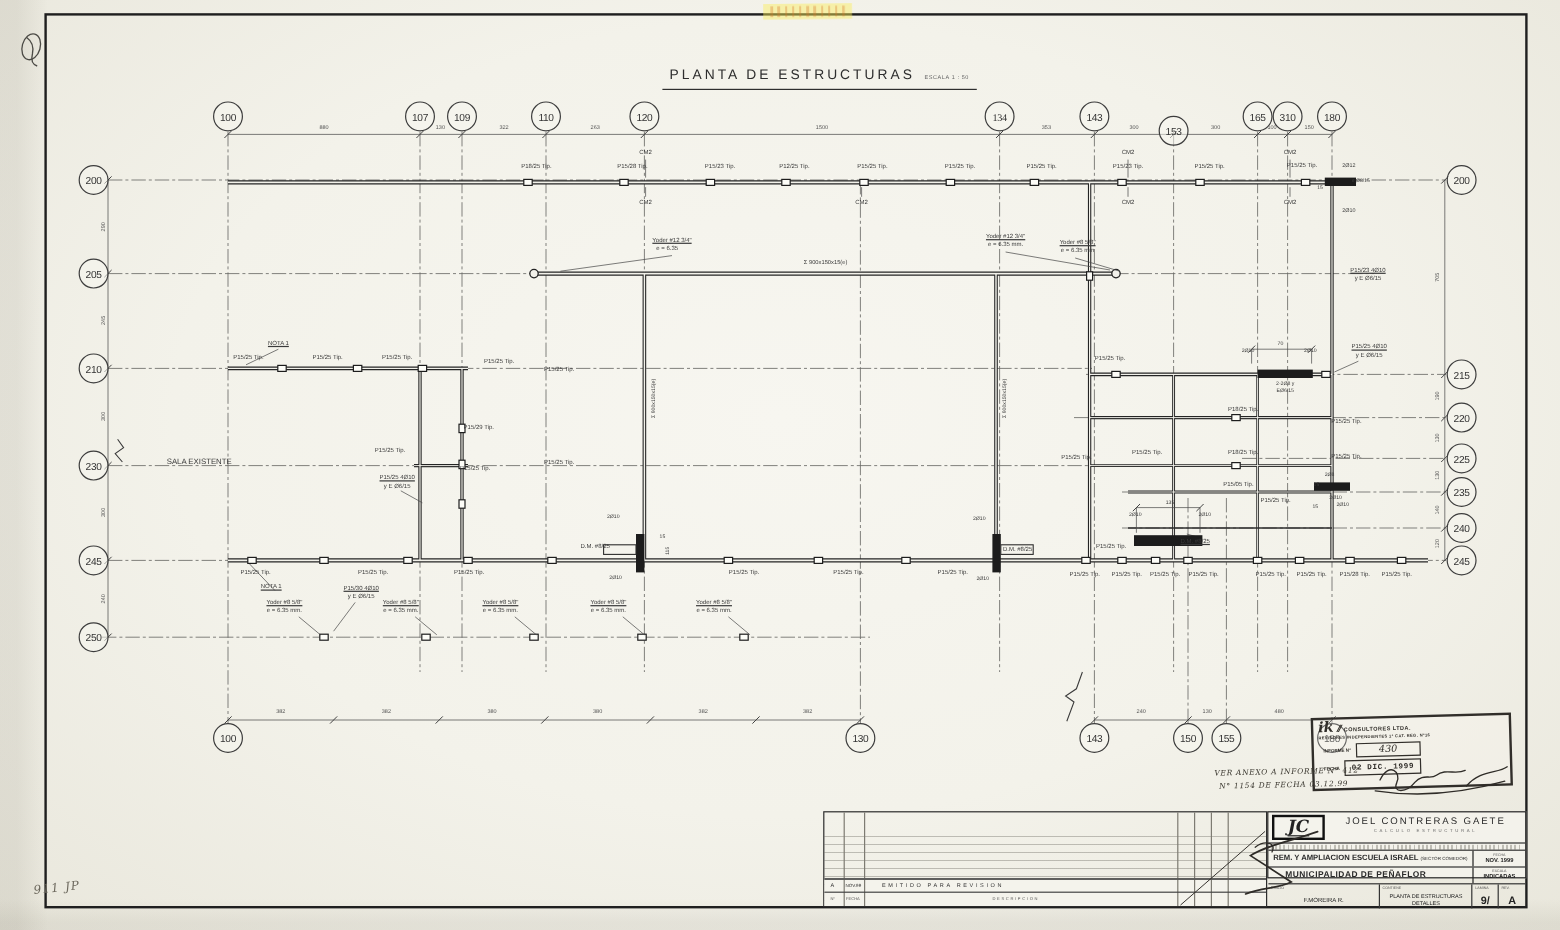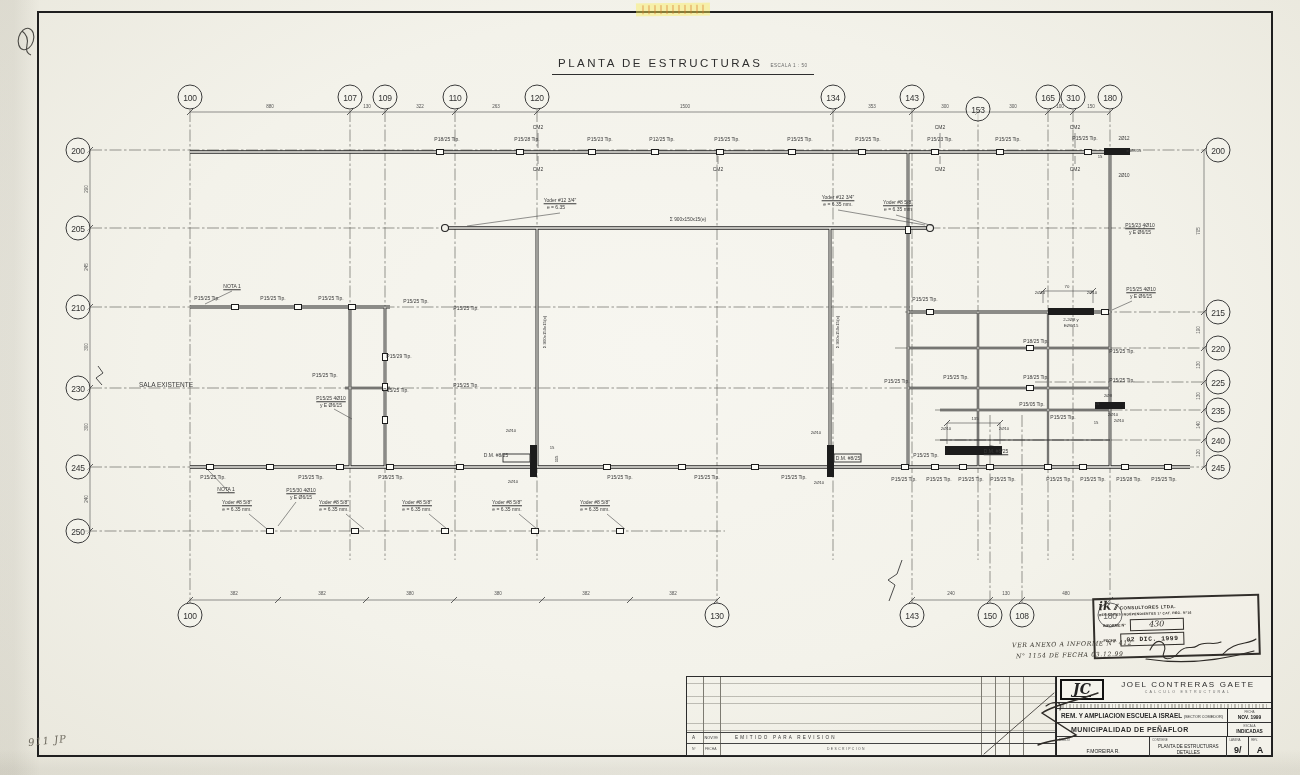--- a/index.html
+++ b/index.html
@@ -26,21 +26,21 @@
   #title .scale{font-size:4.6px;color:#666;margin-left:8px;letter-spacing:.5px;}
   
   #revtable{position:absolute;left:686px;top:676px;width:370px;height:80px;border:1.4px solid #2c2c2c;box-sizing:border-box;
     background:repeating-linear-gradient(180deg, rgba(0,0,0,0) 0 6px, rgba(90,88,80,.35) 6px 6.7px);}
   #revtable .mask{position:absolute;left:0;top:55px;right:0;bottom:0;background:#f4f3ec;border-top:1px solid #444;}
   #revtable .v{position:absolute;top:0;bottom:0;width:1px;background:#7d7b72;}
   #revtable .h{position:absolute;left:0;right:0;height:1px;background:#444;}
   #revtable .cell{position:absolute;font-size:4.6px;color:#333;white-space:nowrap;}
   #revtable .tiny{font-size:3.4px;color:#555;}
   
-  #tblock{position:absolute;left:1056px;top:676px;width:216px;height:80px;border:1.6px solid #222;box-sizing:border-box;background:rgba(246,245,239,.7);}
+  #tblock{position:absolute;left:1056px;top:676px;width:216px;height:56px;border:1.6px solid #222;box-sizing:border-box;background:rgba(246,245,239,.7);}
   #tblock *{box-sizing:border-box;}
   .tb-row1{position:absolute;left:0;top:0;width:100%;height:26px;border-bottom:1px solid #333;}
   .jcbox{position:absolute;left:3px;top:2px;width:44px;height:21px;border:2.4px solid #111;display:flex;align-items:center;justify-content:center;}
   .jcbox span{font-family:"DejaVu Serif", serif;font-style:italic;font-size:14px;font-weight:bold;color:#222;border-bottom:1.5px solid #222;line-height:1;}
   .firm{position:absolute;left:50px;top:3px;right:2px;text-align:center;}
   .firm .n{font-size:8px;letter-spacing:1.6px;color:#2b2b2b;}
   .firm .s{font-size:3.6px;letter-spacing:2.2px;color:#6b6b6b;margin-top:1px;}
   .microtext{position:absolute;left:2px;top:26.5px;right:2px;height:4px;
     background:repeating-linear-gradient(90deg,#8a887e 0 1.5px, rgba(0,0,0,0) 1.5px 3.5px);opacity:.5;}
   .tb-row2{position:absolute;left:0;top:31px;width:100%;height:14px;border-top:1px solid #333;}
@@ -275,31 +275,31 @@
   <div id="title">
     <span class="main">PLANTA DE ESTRUCTURAS</span><span class="scale">ESCALA 1 : 50</span>
   </div>
 
   <div id="labels">
       <span class="bubble" style="left: 190px; top: 97px;">100</span>
       <span class="bubble" style="left: 350px; top: 97px;">107</span>
       <span class="bubble" style="left: 385px; top: 97px; text-align: right;">109</span>
       <span class="bubble" style="left: 455px; top: 97px;">110</span>
       <span class="bubble" style="left: 537px; top: 97px;">120</span>
-      <span class="bubble" style="left: 833px; top: 97px;">134</span>
+      <span class="bubble" style="left: 833px; top: 97px; font-family: Liberation Serif, serif;">134</span>
       <span class="bubble" style="left: 912px; top: 97px;">143</span>
       <span class="bubble" style="left: 978px; top: 97px; margin-top: 12px;">153</span>
       <span class="bubble" style="left: 1048px; top: 97px;">165</span>
       <span class="bubble" style="left: 1073px; top: 97px;">310</span>
       <span class="bubble" style="left: 1110px; top: 97px;">180</span>
       <span class="bubble" style="left: 190px; top: 615px;">100</span>
       <span class="bubble" style="left: 717px; top: 615px;">130</span>
       <span class="bubble" style="left: 912px; top: 615px;">143</span>
       <span class="bubble" style="left: 990px; top: 615px;">150</span>
-      <span class="bubble" style="left: 1022px; top: 615px;">108</span>
+      <span class="bubble" style="left: 1022px; top: 615px;">155</span>
       <span class="bubble" style="left: 1110px; top: 615px;">180</span>
       <span class="bubble" style="left: 78px; top: 150px;">200</span>
       <span class="bubble" style="left: 78px; top: 228px;">205</span>
       <span class="bubble" style="left: 78px; top: 307px;">210</span>
       <span class="bubble" style="left: 78px; top: 388px;">230</span>
       <span class="bubble" style="left: 78px; top: 467px;">245</span>
       <span class="bubble" style="left: 78px; top: 531px;">250</span>
       <span class="bubble" style="left: 1218px; top: 150px;">200</span>
       <span class="bubble" style="left: 1218px; top: 312px;">215</span>
       <span class="bubble" style="left: 1218px; top: 348px;">220</span>

